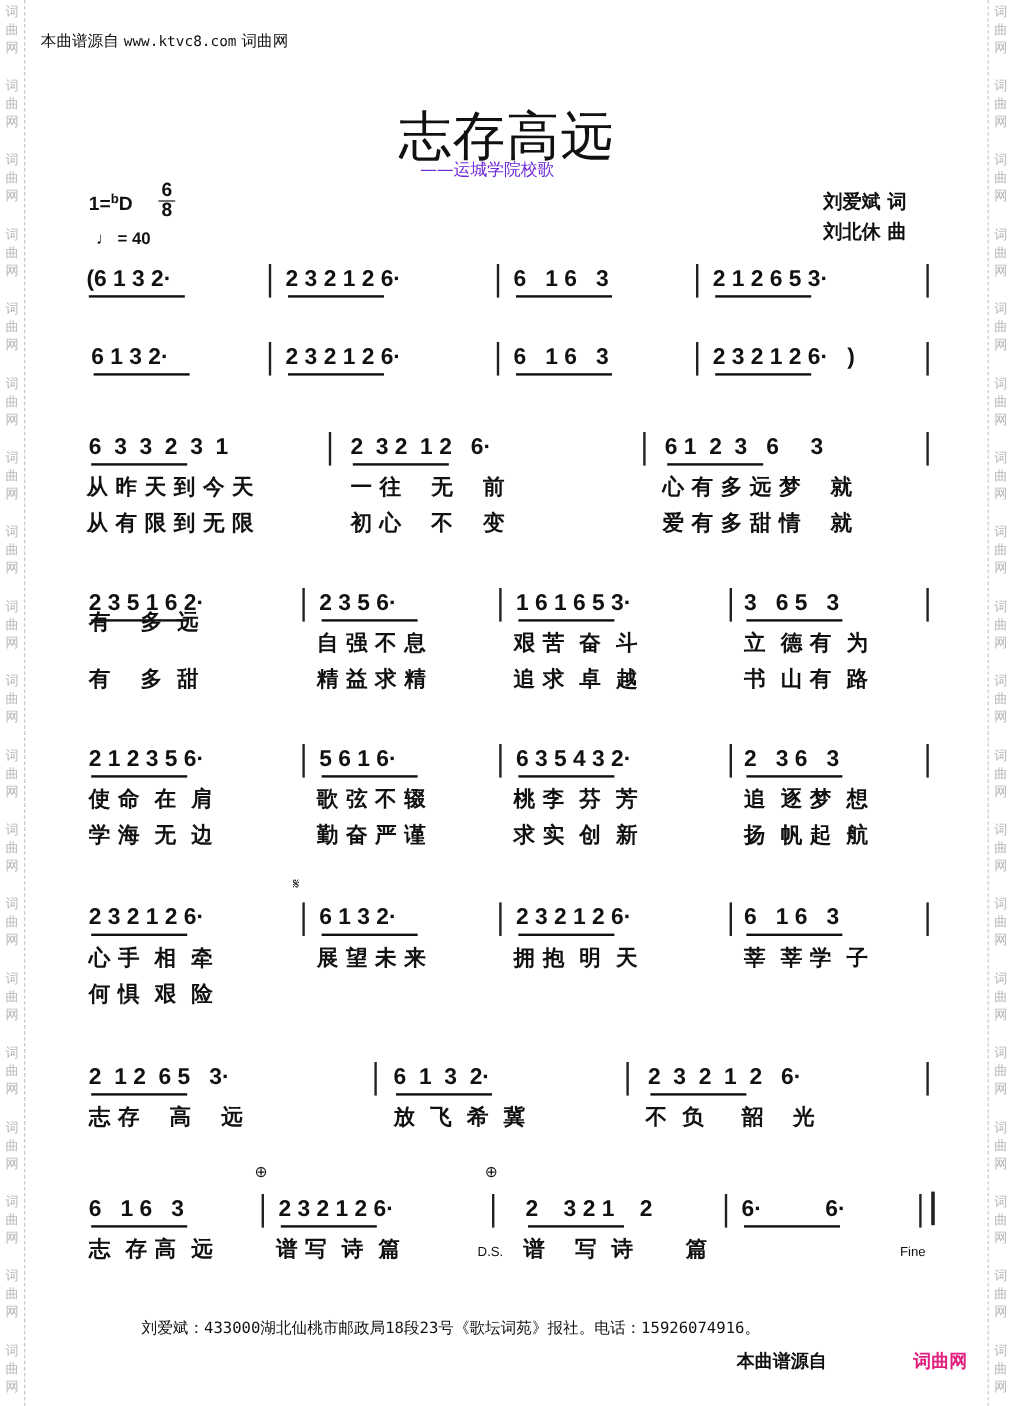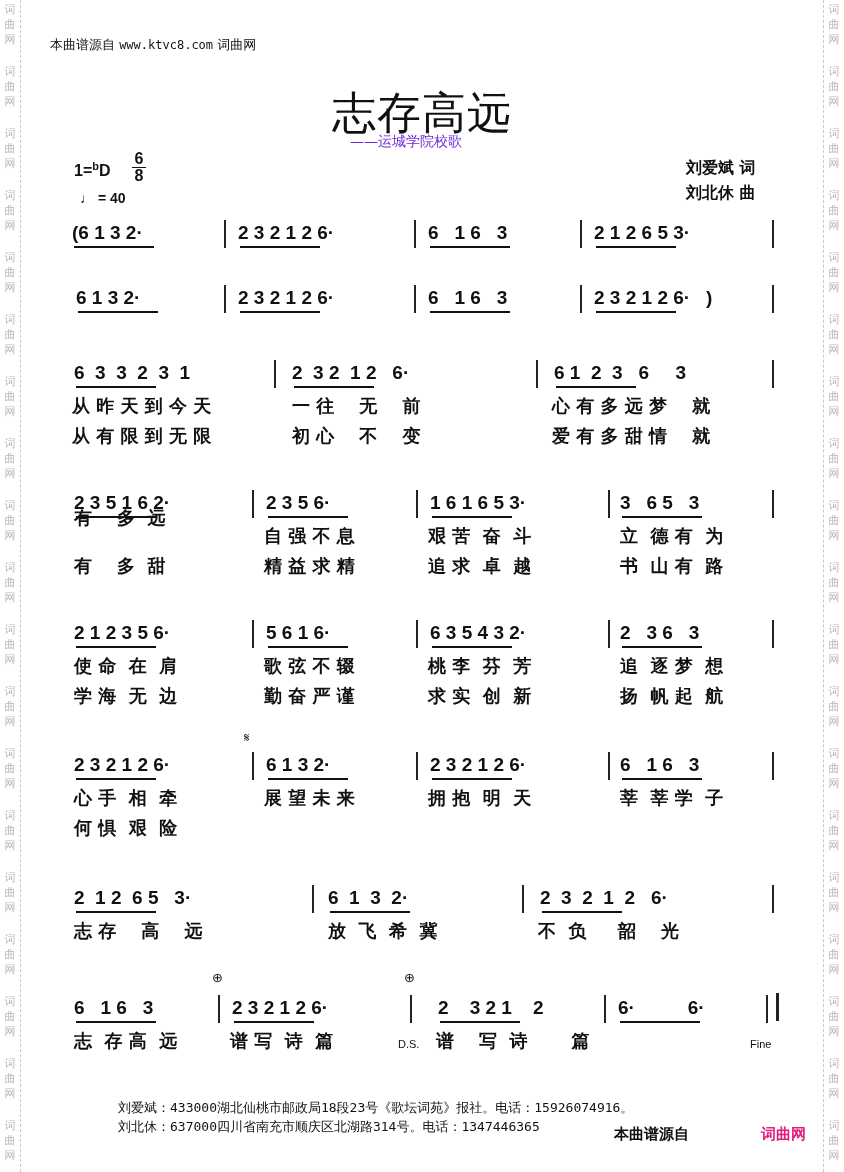--- a/index.html
+++ b/index.html
@@ -2,21 +2,21 @@
 <html><head>
 <meta charset="utf-8">
 <style>
   html,body{margin:0;padding:0;background:#fff;}
   body{width:844px;height:1172px;position:relative;overflow:hidden;font-family:"DejaVu Sans",sans-serif;color:#111;}
   .side{position:absolute;top:0;width:14px;height:1172px;overflow:hidden;}
   .side.left{left:0;border-right:1px dashed #c8c8c8;width:20px;}
   .side.right{right:0;border-left:1px dashed #c8c8c8;width:20px;}
   .side .wm{display:block;font-size:11px;line-height:15px;color:#b8b8b8;text-align:center;margin-top:0;}
   .side .grp{height:60px;padding-top:2px;}
-  .source{position:absolute;left:34px;top:36px;font-size:13px;margin-left:16px;}
+  .source{position:absolute;left:34px;top:25px;font-size:13px;}
   .source .url{font-family:"DejaVu Sans Mono",monospace;font-size:12px;}
   .title{position:absolute;left:0;width:844px;top:84px;text-align:center;font-size:44px;font-family:"DejaVu Sans",sans-serif;letter-spacing:1px;}
   .subtitle{position:absolute;left:350px;top:133px;font-size:14px;color:#6d28d9;}
   .key{position:absolute;left:74px;top:160px;font-weight:bold;font-size:16px;font-family:"Liberation Sans",sans-serif;}
   .key .flat{font-size:11px;vertical-align:super;}
   .frac{position:absolute;left:132px;top:151px;font-weight:bold;font-size:16px;text-align:center;line-height:16px;font-family:"Liberation Sans",sans-serif;}
   .frac .bar{border-top:1.5px solid #111;width:14px;margin:0 auto;}
   .tempo{position:absolute;left:80px;top:190px;font-size:14px;font-weight:bold;font-family:"Liberation Sans",sans-serif;}
   .credits{position:absolute;left:686px;top:155px;font-size:16px;font-weight:bold;line-height:25px;}
   .row{position:absolute;left:0;width:844px;}
@@ -392,21 +392,20 @@
       <div class="bl" style="left: 604px; top: 0px; height: 28px;"></div>
       <div class="bl" style="left: 766px; top: 0px; height: 28px;"></div>
       <div class="lyric" style="left: 74px; top: 34px;">志  存 高  远</div>
       <div class="lyric" style="left: 230px; top: 34px;">谱 写  诗  篇</div>
       <div class="lyric" style="left: 436px; top: 34px;">谱    写  诗       篇</div>
     </div>
   </div>
 
 <div class="footer">
   <div>刘爱斌：433000湖北仙桃市邮政局18段23号《歌坛词苑》报社。电话：15926074916。</div>
-  <div>刘北休：637000四川省南充市顺庆区北湖路314号。电话：1347446365</div>
 </div>
 <div class="src2">本曲谱源自</div>
 <div class="brand" style="color: rgb(224, 32, 127);">词曲网</div>
 
 <div class="sym" style="left: 244px; top: 730px;">𝄋</div>
 <div class="sym" style="left: 212px; top: 970px;">⊕</div>
 <div class="sym" style="left: 404px; top: 970px;">⊕</div>
 <div class="ds" style="left: 398px; top: 1038px;">D.S.</div>
 <div class="fine" style="left: 750px; top: 1038px;">Fine</div>
 <div class="bl" style="left: 776px; top: 993px; height: 28px; width: 3px;"></div>

